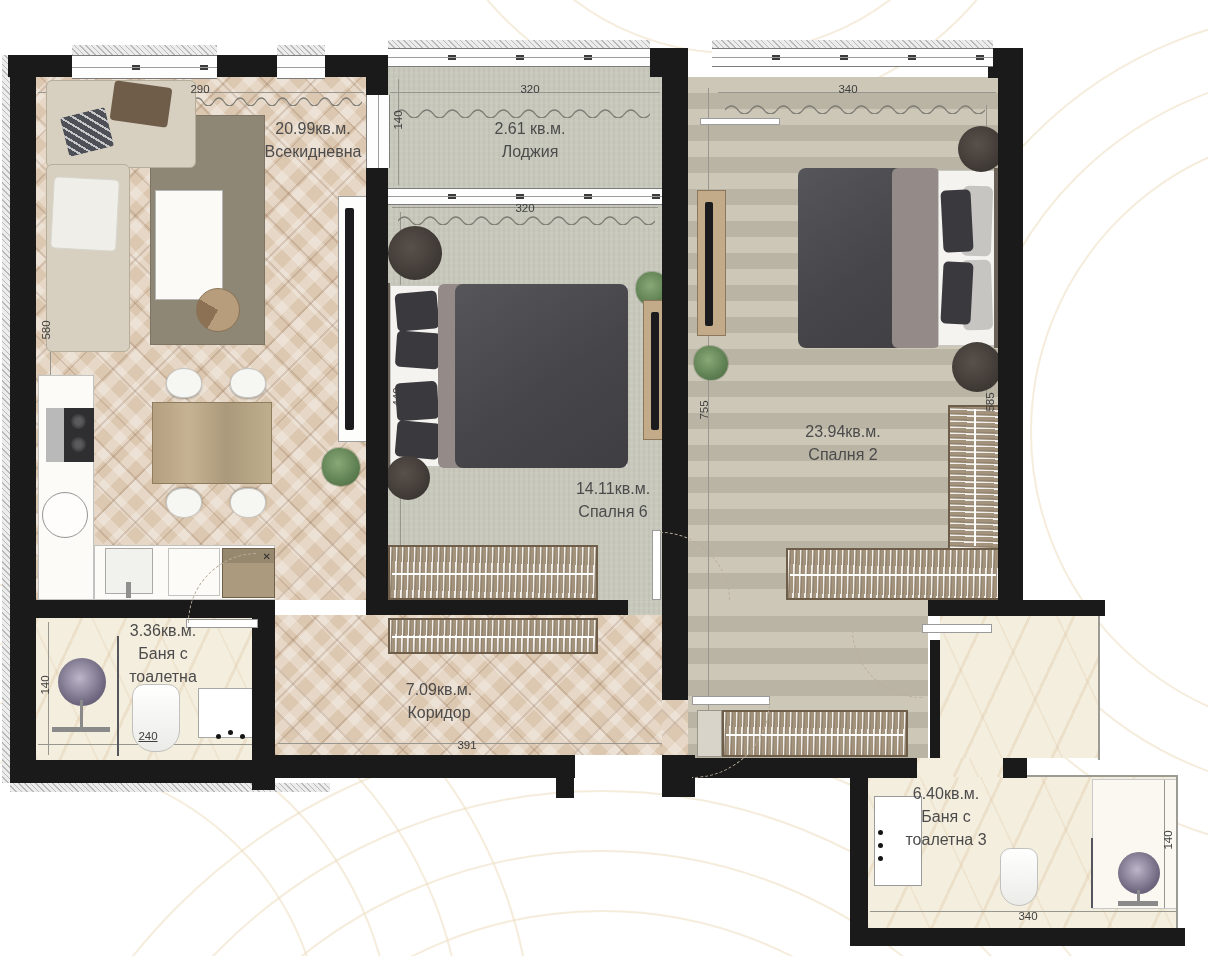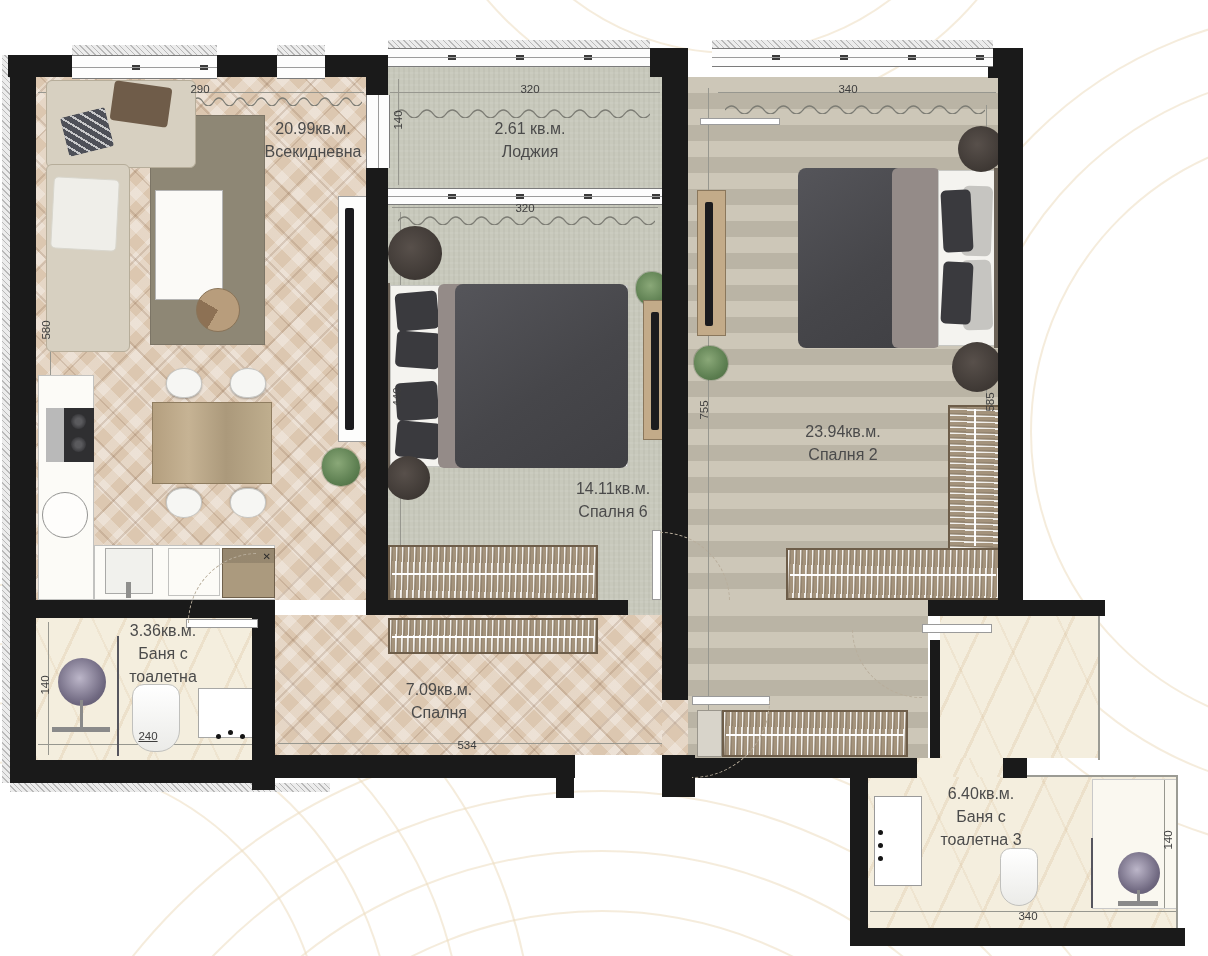--- a/index.html
+++ b/index.html
@@ -315,37 +315,37 @@
       <div>23.94кв.м.</div>
       <div>Спалня 2</div>
     </div>
     <div class="room-label" style="left:163px;top:619px;">
       <div>3.36кв.м.</div>
       <div>Баня с</div>
       <div>тоалетна</div>
     </div>
     <div class="room-label" style="left:439px;top:678px;">
       <div>7.09кв.м.</div>
-      <div>Спалня</div>
-    </div>
-    <div class="room-label" style="left:981px;top:782px;">
+      <div>Коридор</div>
+    </div>
+    <div class="room-label" style="left:946px;top:782px;">
       <div>6.40кв.м.</div>
       <div>Баня с</div>
       <div>тоалетна 3</div>
     </div>
 
     <span class="dim" style="left:200px;top:89px;">290</span>
     <span class="dim" style="left:530px;top:89px;">320</span>
     <span class="dim" style="left:848px;top:89px;">340</span>
     <span class="dim v" style="left:398px;top:120px;">140</span>
     <span class="dim" style="left:525px;top:208px;">320</span>
     <span class="dim v" style="left:46px;top:330px;">580</span>
     <span class="dim v" style="left:397px;top:397px;">440</span>
     <span class="dim v" style="left:704px;top:410px;">755</span>
     <span class="dim v" style="left:990px;top:402px;">585</span>
     <span class="dim v" style="left:45px;top:685px;">140</span>
     <span class="dim" style="left:148px;top:736px;text-decoration:underline;">240</span>
-    <span class="dim" style="left:467px;top:745px;">534</span>
+    <span class="dim" style="left:467px;top:745px;">391</span>
     <span class="dim" style="left:1028px;top:916px;">340</span>
     <span class="dim v" style="left:1168px;top:840px;">140</span>
 
   </div>
 </div>
 
 </body></html>

